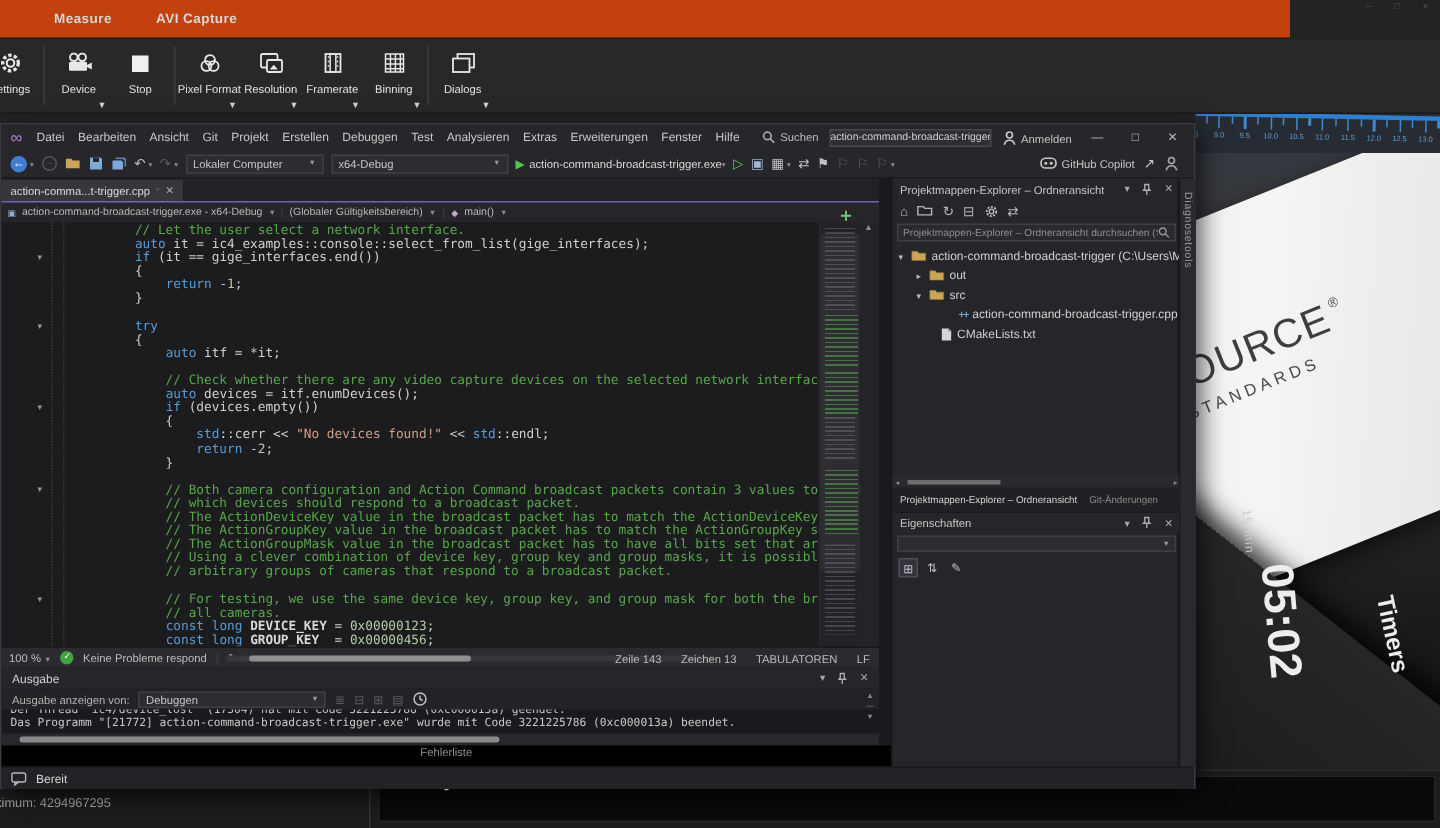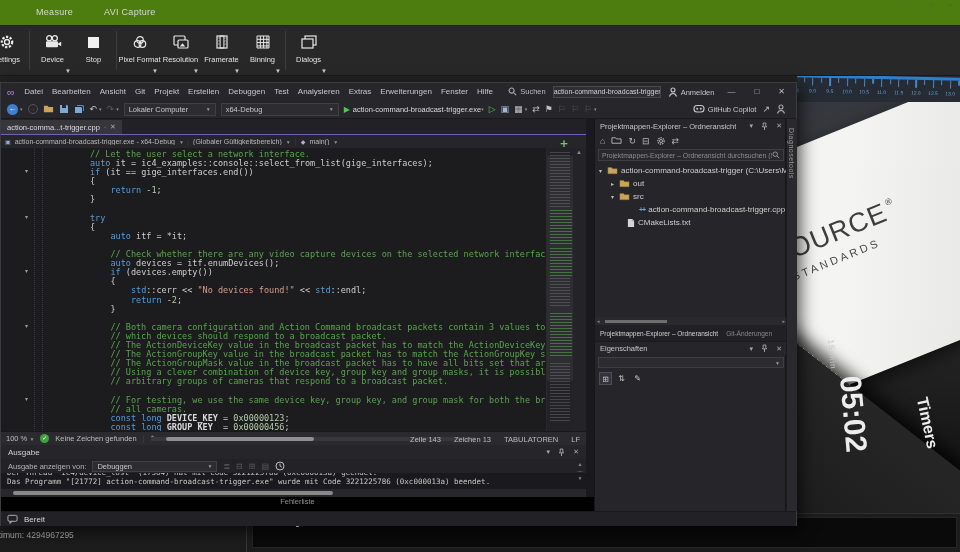--- a/index.html
+++ b/index.html
@@ -2,21 +2,21 @@
 <html><head>
 <meta charset="utf-8">
 <style>
   html,body{margin:0;padding:0;width:960px;height:552px;overflow:hidden;background:#1f1f1f;
     font-family:"Liberation Sans",sans-serif;-webkit-font-smoothing:antialiased;}
   *{box-sizing:border-box;}
   #stage{position:relative;width:960px;height:552px;background:#232323;overflow:hidden;}
   .abs{position:absolute;}
 
   
-  #cap-tabs{left:0;top:0;width:960px;height:26px;background:#4d7c0f;border-bottom:1px solid #1b1b1b;}
+  #cap-tabs{left:0;top:0;width:860px;height:26px;background:#c2410c;border-bottom:1px solid #1b1b1b;font-weight:bold;}
   .cap-tab{position:absolute;top:7px;font-size:9px;color:#d8d8d8;letter-spacing:.3px;}
   #cap-corner{right:4px;top:2px;font-size:6px;color:#585858;letter-spacing:4px;}
   #cap-toolbar{left:0;top:26px;width:960px;height:50px;background:#282828;border-bottom:1px solid #191919;
     display:flex;align-items:stretch;}
   .cap-btn{width:41px;position:relative;display:flex;flex-direction:column;align-items:center;padding-top:7px;flex:0 0 auto;}
   .cap-btn .ic{height:18px;display:flex;align-items:center;justify-content:center;}
   .cap-btn .lb{font-size:7.5px;color:#e2e2e2;margin-top:4px;white-space:nowrap;}
   .cap-btn .dd{position:absolute;right:2px;bottom:1px;font-size:6px;color:#cfcfcf;}
   .cap-sep{width:1px;background:#3d3d3d;margin:5px 2px;flex:0 0 auto;}
 
@@ -452,21 +452,21 @@
         <div id="mm-view"></div>
       </div>
       <div id="vscroll">
           <span class="up">▲</span>
         </div>
     </div>
 
     <div id="vs-statusrow">
       <span><span>100 %</span> <span style="font-size:5px;color:#8f8f8f">▼</span></span>
       <span id="chk">✓</span>
-      <span>Keine Zeichen gefunden</span>
+      <span>Keine Probleme respond</span>
       <span style="color:#45454b">|</span>
       <span>✎ <span style="font-size:5px;color:#8f8f8f">▼</span></span>
       <span id="sr-scroll">
           <span id="sr-thumb"></span>
         </span>
       <span id="sr-right">
         <span>Zeile 143</span>
         <span>Zeichen 13</span>
         <span>TABULATOREN</span>
         <span>LF</span>

